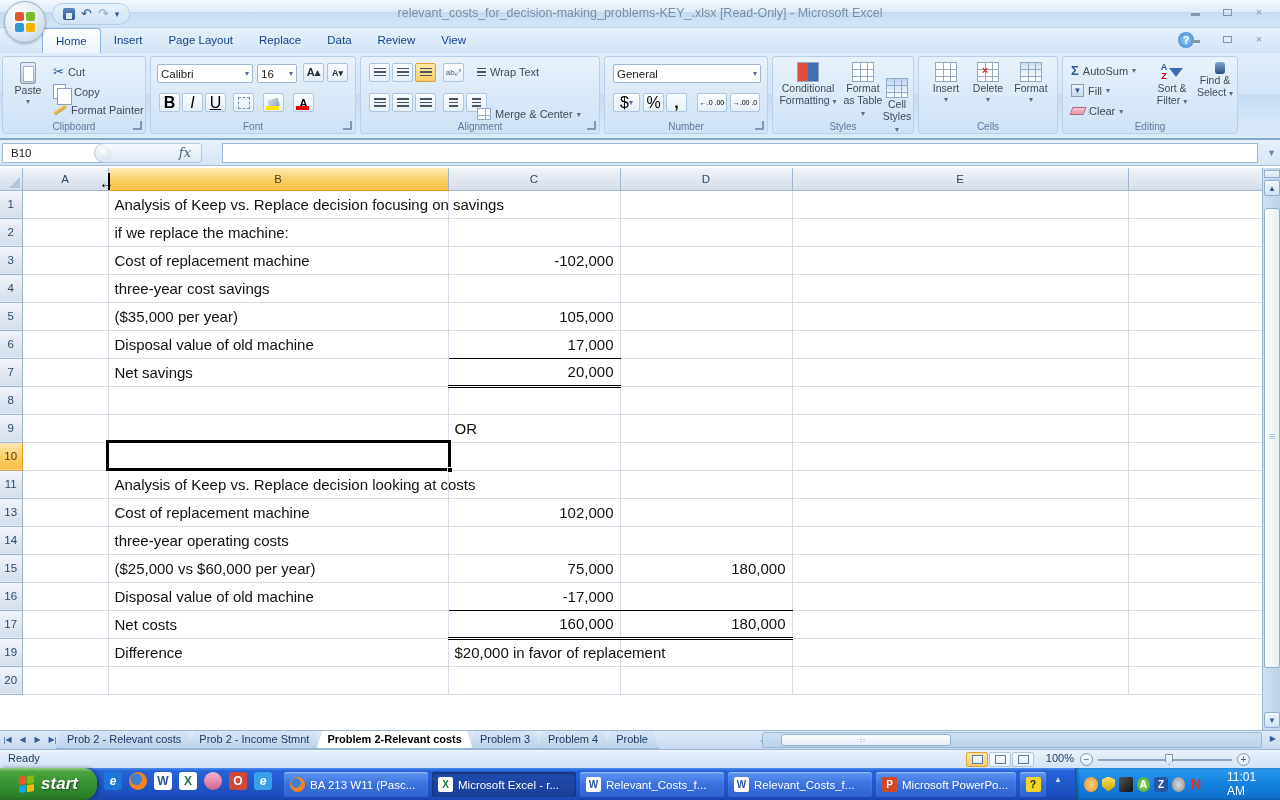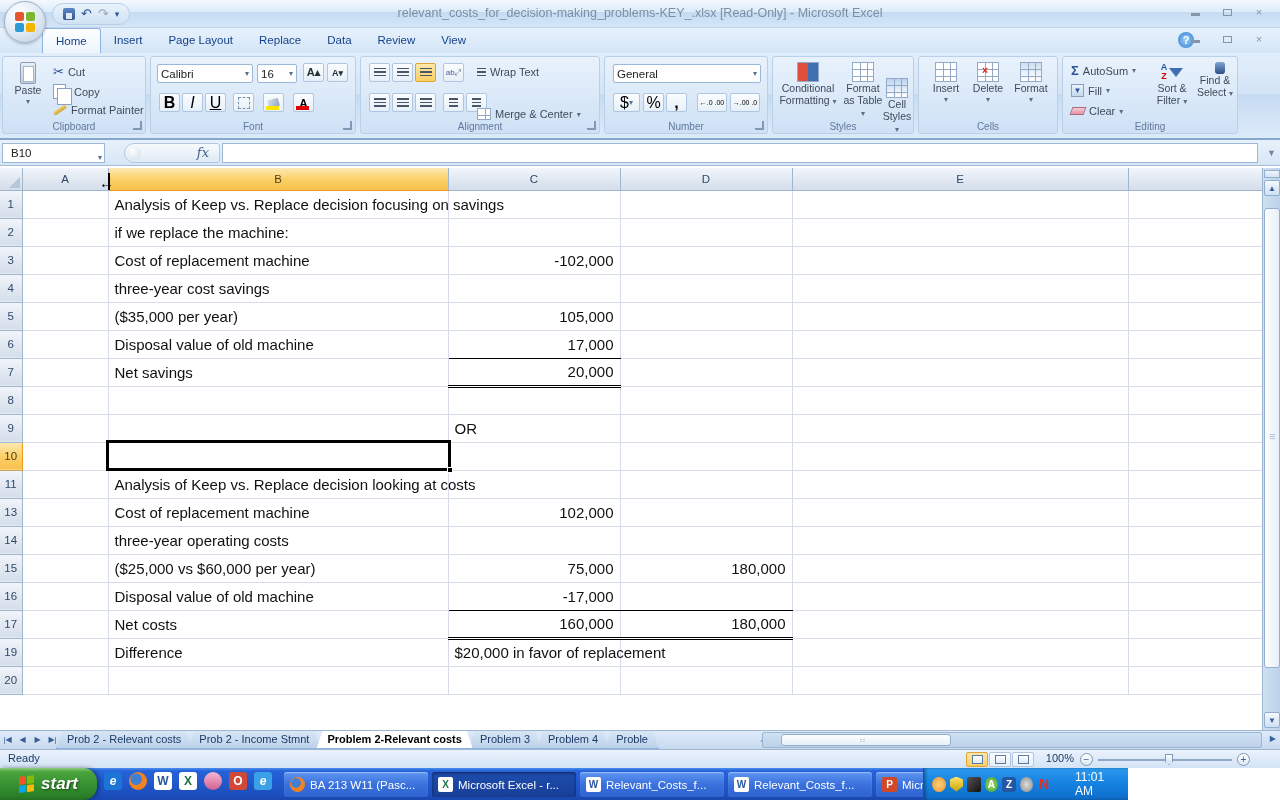--- a/index.html
+++ b/index.html
@@ -63,21 +63,21 @@
 .az{font-size:9px;font-weight:bold;line-height:9px}
 .funnel{width:0;height:0;border-left:7px solid transparent;border-right:7px solid transparent;border-top:9px solid #3f6fb0}
 .binoc{width:20px;height:12px;position:relative}
 .binoc:before,.binoc:after{content:"";position:absolute;top:0;width:9px;height:12px;border-radius:3px;background:linear-gradient(#7ea4d4,#2d4f86)}
 .binoc:after{right:0}
 
 
 #fbar{position:absolute;top:140px;left:0;width:1280px;height:26px;background:linear-gradient(#e8f1fb,#d7e6f6);border-bottom:1px solid #a4bdd8;display:flex;align-items:center}
 #namebox{position:absolute;left:2px;top:3px;width:103px;height:20px;background:#fff;border:1px solid #9db8d6;font-size:11.5px;color:#222;line-height:18px;padding-left:8px}
 #namebox .dd{position:absolute;right:2px;top:5px;font-size:8px;color:#5a6f8e}
-#fxpill{position:absolute;left:124px;top:3px;width:96px;height:20px;border:1px solid #b3c8e0;border-radius:10px 3px 3px 10px;background:linear-gradient(#f6fafd,#dfeaf5)}
+#fxpill{position:absolute;left:94px;top:3px;width:108px;height:20px;border:1px solid #b3c8e0;border-radius:10px 3px 3px 10px;background:linear-gradient(#f6fafd,#dfeaf5)}
 #fxpill .knob{position:absolute;left:3px;top:3px;width:13px;height:13px;border-radius:50%;background:radial-gradient(circle at 35% 30%,#fff,#cfdae6)}
 #fx{position:absolute;right:10px;top:1px;font-family:"DejaVu Serif",serif;font-style:italic;font-size:13px;color:#44618a}
 #finput{position:absolute;left:222px;top:3px;width:1036px;height:20px;background:#fff;border:1px solid #9db8d6}
 #fchev{position:absolute;right:4px;top:8px;font-size:9px;color:#7187a5}
 
 
 #sheet{position:absolute;top:168px;left:0;width:1262px;height:562px;background:#fff;overflow:hidden}
 table{border-collapse:collapse;table-layout:fixed;width:1262px}
 th{background:linear-gradient(#f2f5fa,#dfe6f0 60%,#d4ddea);border-right:1px solid #9eb6ce;border-bottom:1px solid #9eb6ce;
  font-weight:normal;font-size:11.5px;color:#2d4a6b;height:22px}
@@ -124,21 +124,21 @@
 .vbtn{width:22px;height:15px;border:1px solid #aec6e0;border-radius:2px;background:linear-gradient(#fbfdfe,#e6eff9);display:flex;align-items:center;justify-content:center}
 .vbtn.on{background:linear-gradient(#fde8a9,#fbce63);border-color:#e0a23a}
 .vic{width:11px;height:9px;border:1px solid #5c7ca8;background:linear-gradient(#fff,#dce8f4)}
 #zoomlbl{position:absolute;right:206px;top:2px}
 #zslider{position:absolute;right:30px;top:2px;width:170px;height:15px}
 .zcirc{position:absolute;top:1px;width:13px;height:13px;border-radius:50%;border:1px solid #8097b5;background:linear-gradient(#fff,#dde8f3);text-align:center;line-height:11px;font-size:10px;color:#44618a}
 #ztrack{position:absolute;left:18px;right:18px;top:7px;height:2px;background:#8fa8c6}
 #zthumb{position:absolute;left:50%;top:2px;width:8px;height:11px;background:linear-gradient(#fdfefe,#cfdeee);border:1px solid #8097b5;clip-path:polygon(0 0,100% 0,100% 70%,50% 100%,0 70%)}
 
 
-#taskbar{position:absolute;top:768px;left:0;width:1128px;height:32px;background:linear-gradient(#4a8df0 0%,#2663d8 9%,#2159cd 45%,#1c4ebd 82%,#1a47b0 100%)}
+#taskbar{position:absolute;top:768px;left:0;width:1280px;height:32px;background:linear-gradient(#4a8df0 0%,#2663d8 9%,#2159cd 45%,#1c4ebd 82%,#1a47b0 100%)}
 #startbtn{position:absolute;left:0;top:0;width:97px;height:32px;border-radius:0 14px 14px 0;
  background:linear-gradient(#8fce7f 0%,#4ba43c 12%,#379331 50%,#2a7f27 88%,#256f22 100%);box-shadow:2px 0 4px rgba(0,0,0,.4);
  display:flex;align-items:center;justify-content:center;gap:6px}
 #startbtn span{color:#fff;font-weight:bold;font-style:italic;font-size:17px;text-shadow:1px 1px 2px rgba(0,0,0,.5)}
 .flag{width:16px;height:16px;display:grid;grid-template-columns:7px 7px;grid-gap:1px;transform:skewY(-6deg)}
 .flag i{border-radius:1px}
 #qlaunch{position:absolute;left:104px;top:4px;display:flex;gap:7px;align-items:center}
 .ql{width:18px;height:18px;border-radius:3px;display:flex;align-items:center;justify-content:center;font-size:12px;font-weight:bold;color:#fff}
 .tbtn{position:absolute;top:4px;height:25px;border-radius:3px;background:linear-gradient(#5f96f2,#3a71dd 50%,#2f63cf);
  box-shadow:inset 0 1px 1px rgba(255,255,255,.4);display:flex;align-items:center;gap:5px;padding:0 6px;color:#fff;font-size:11.5px;

